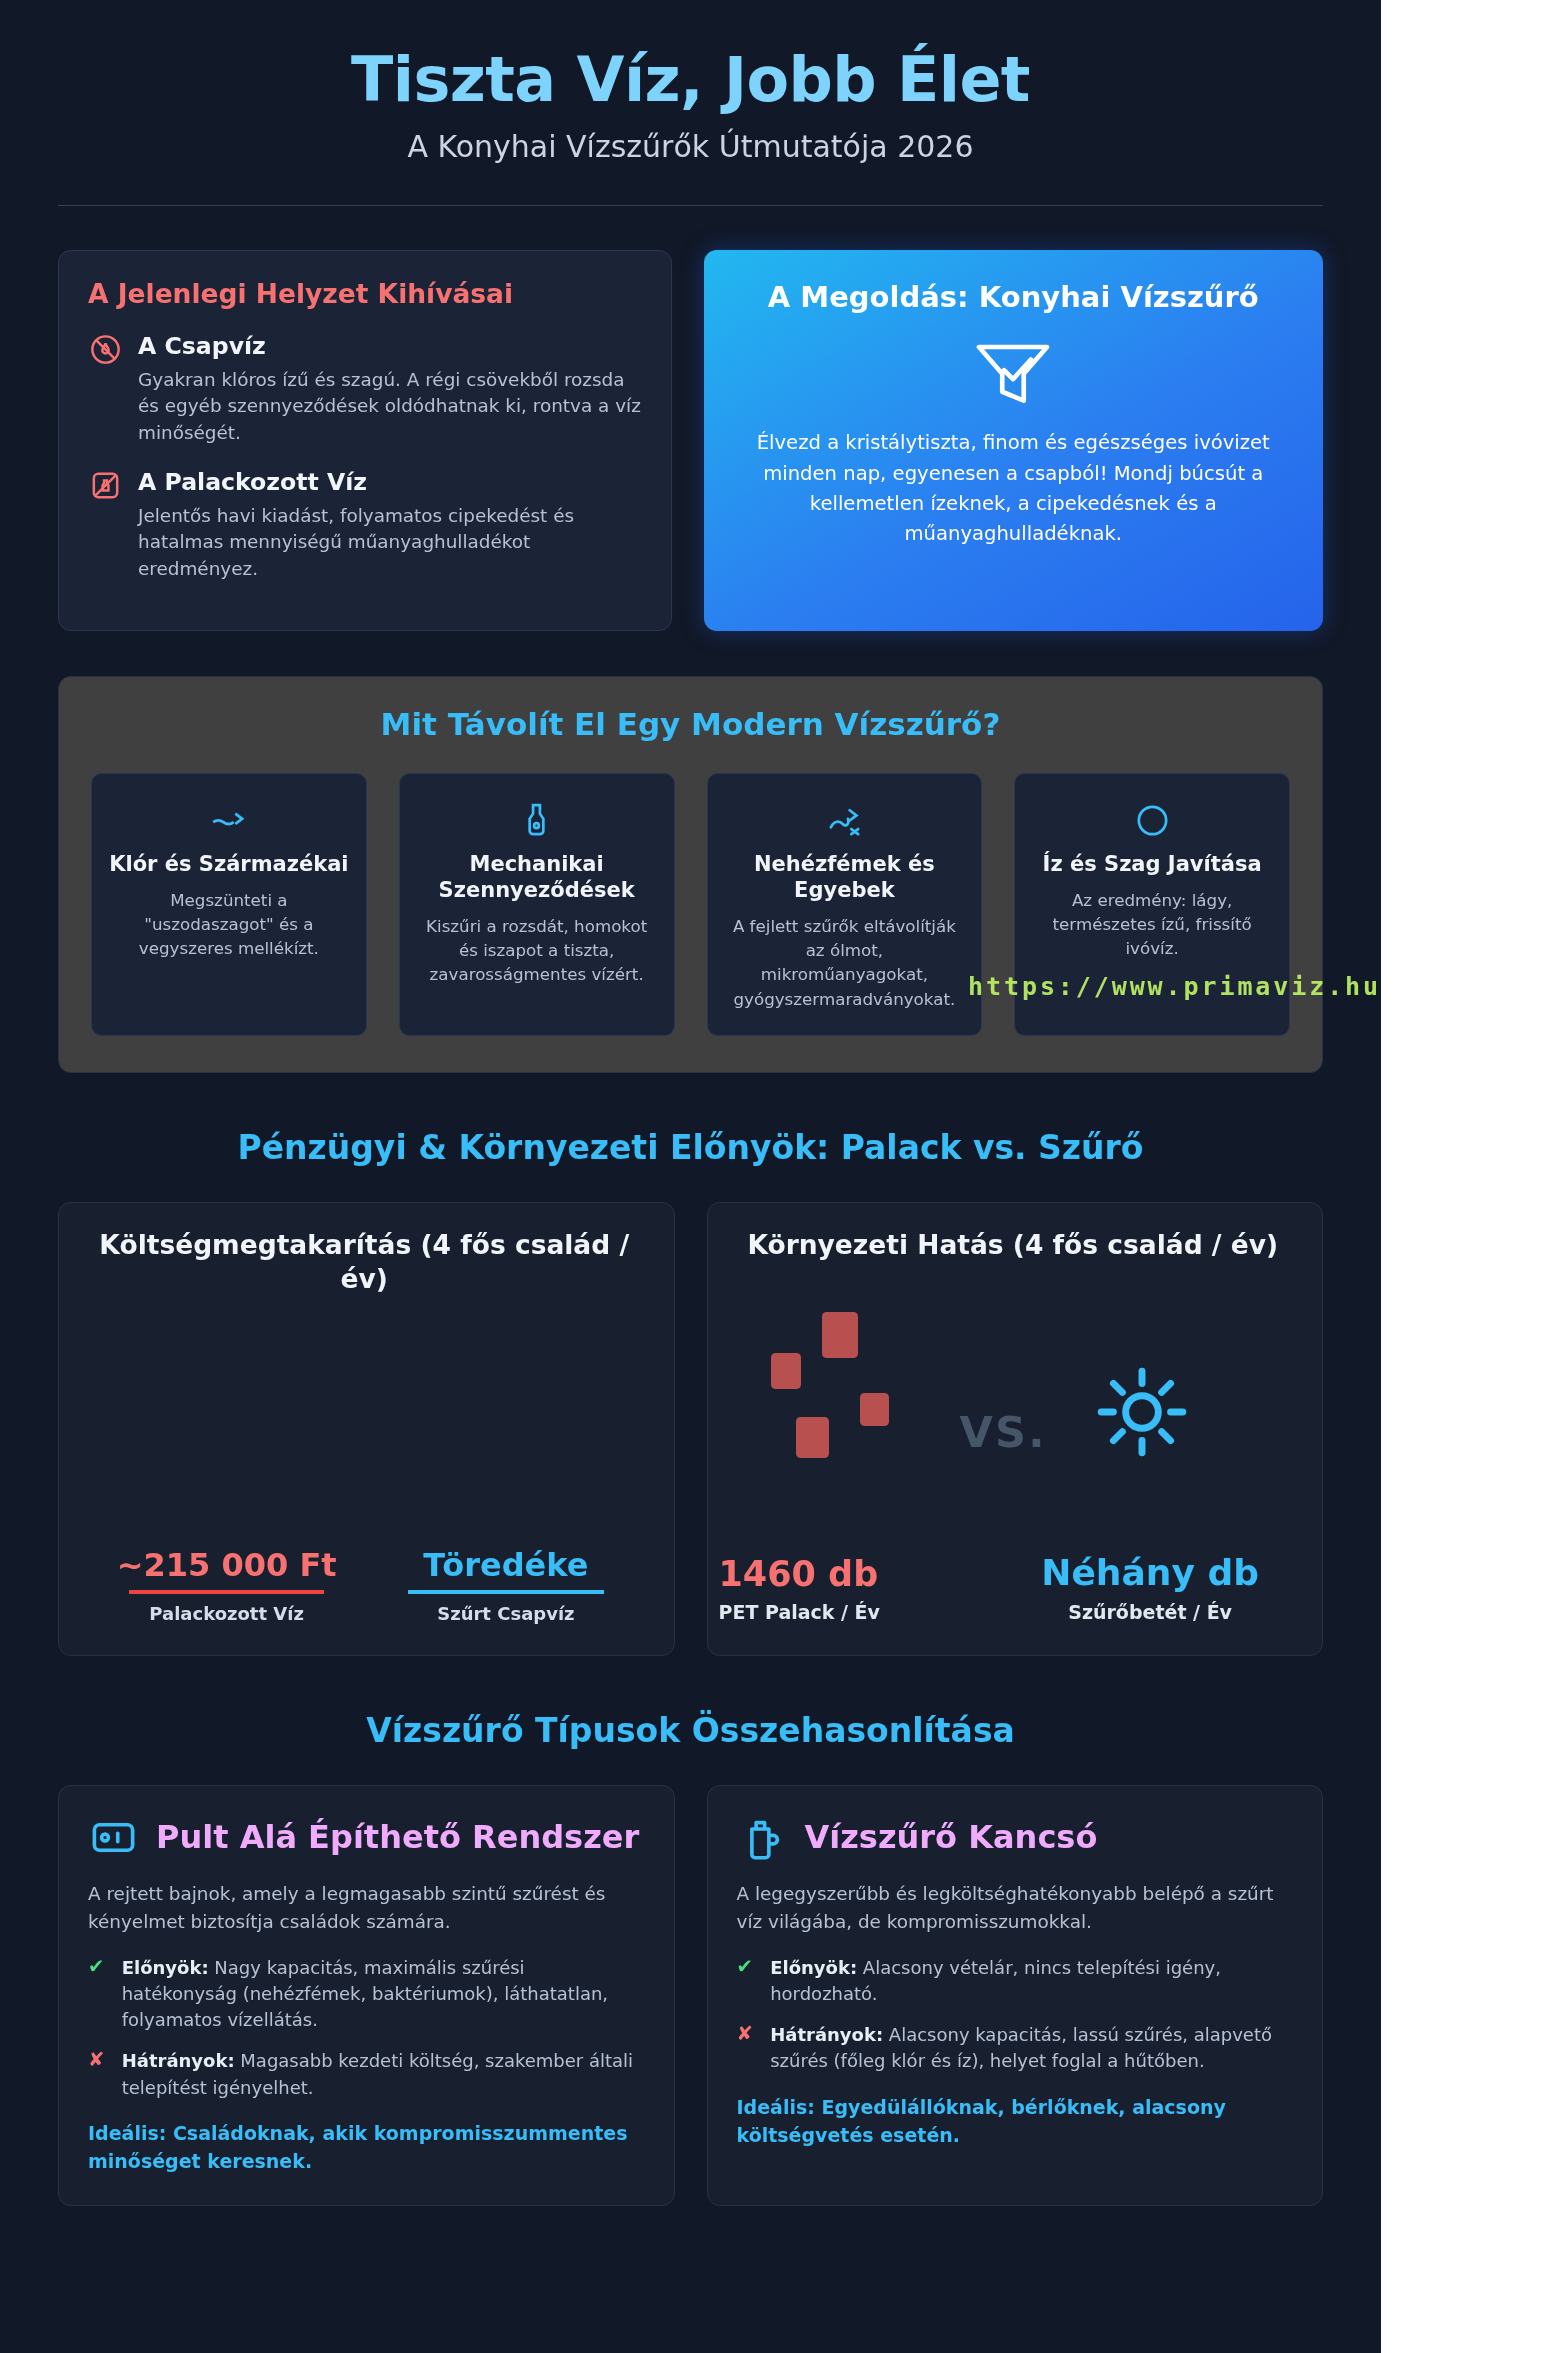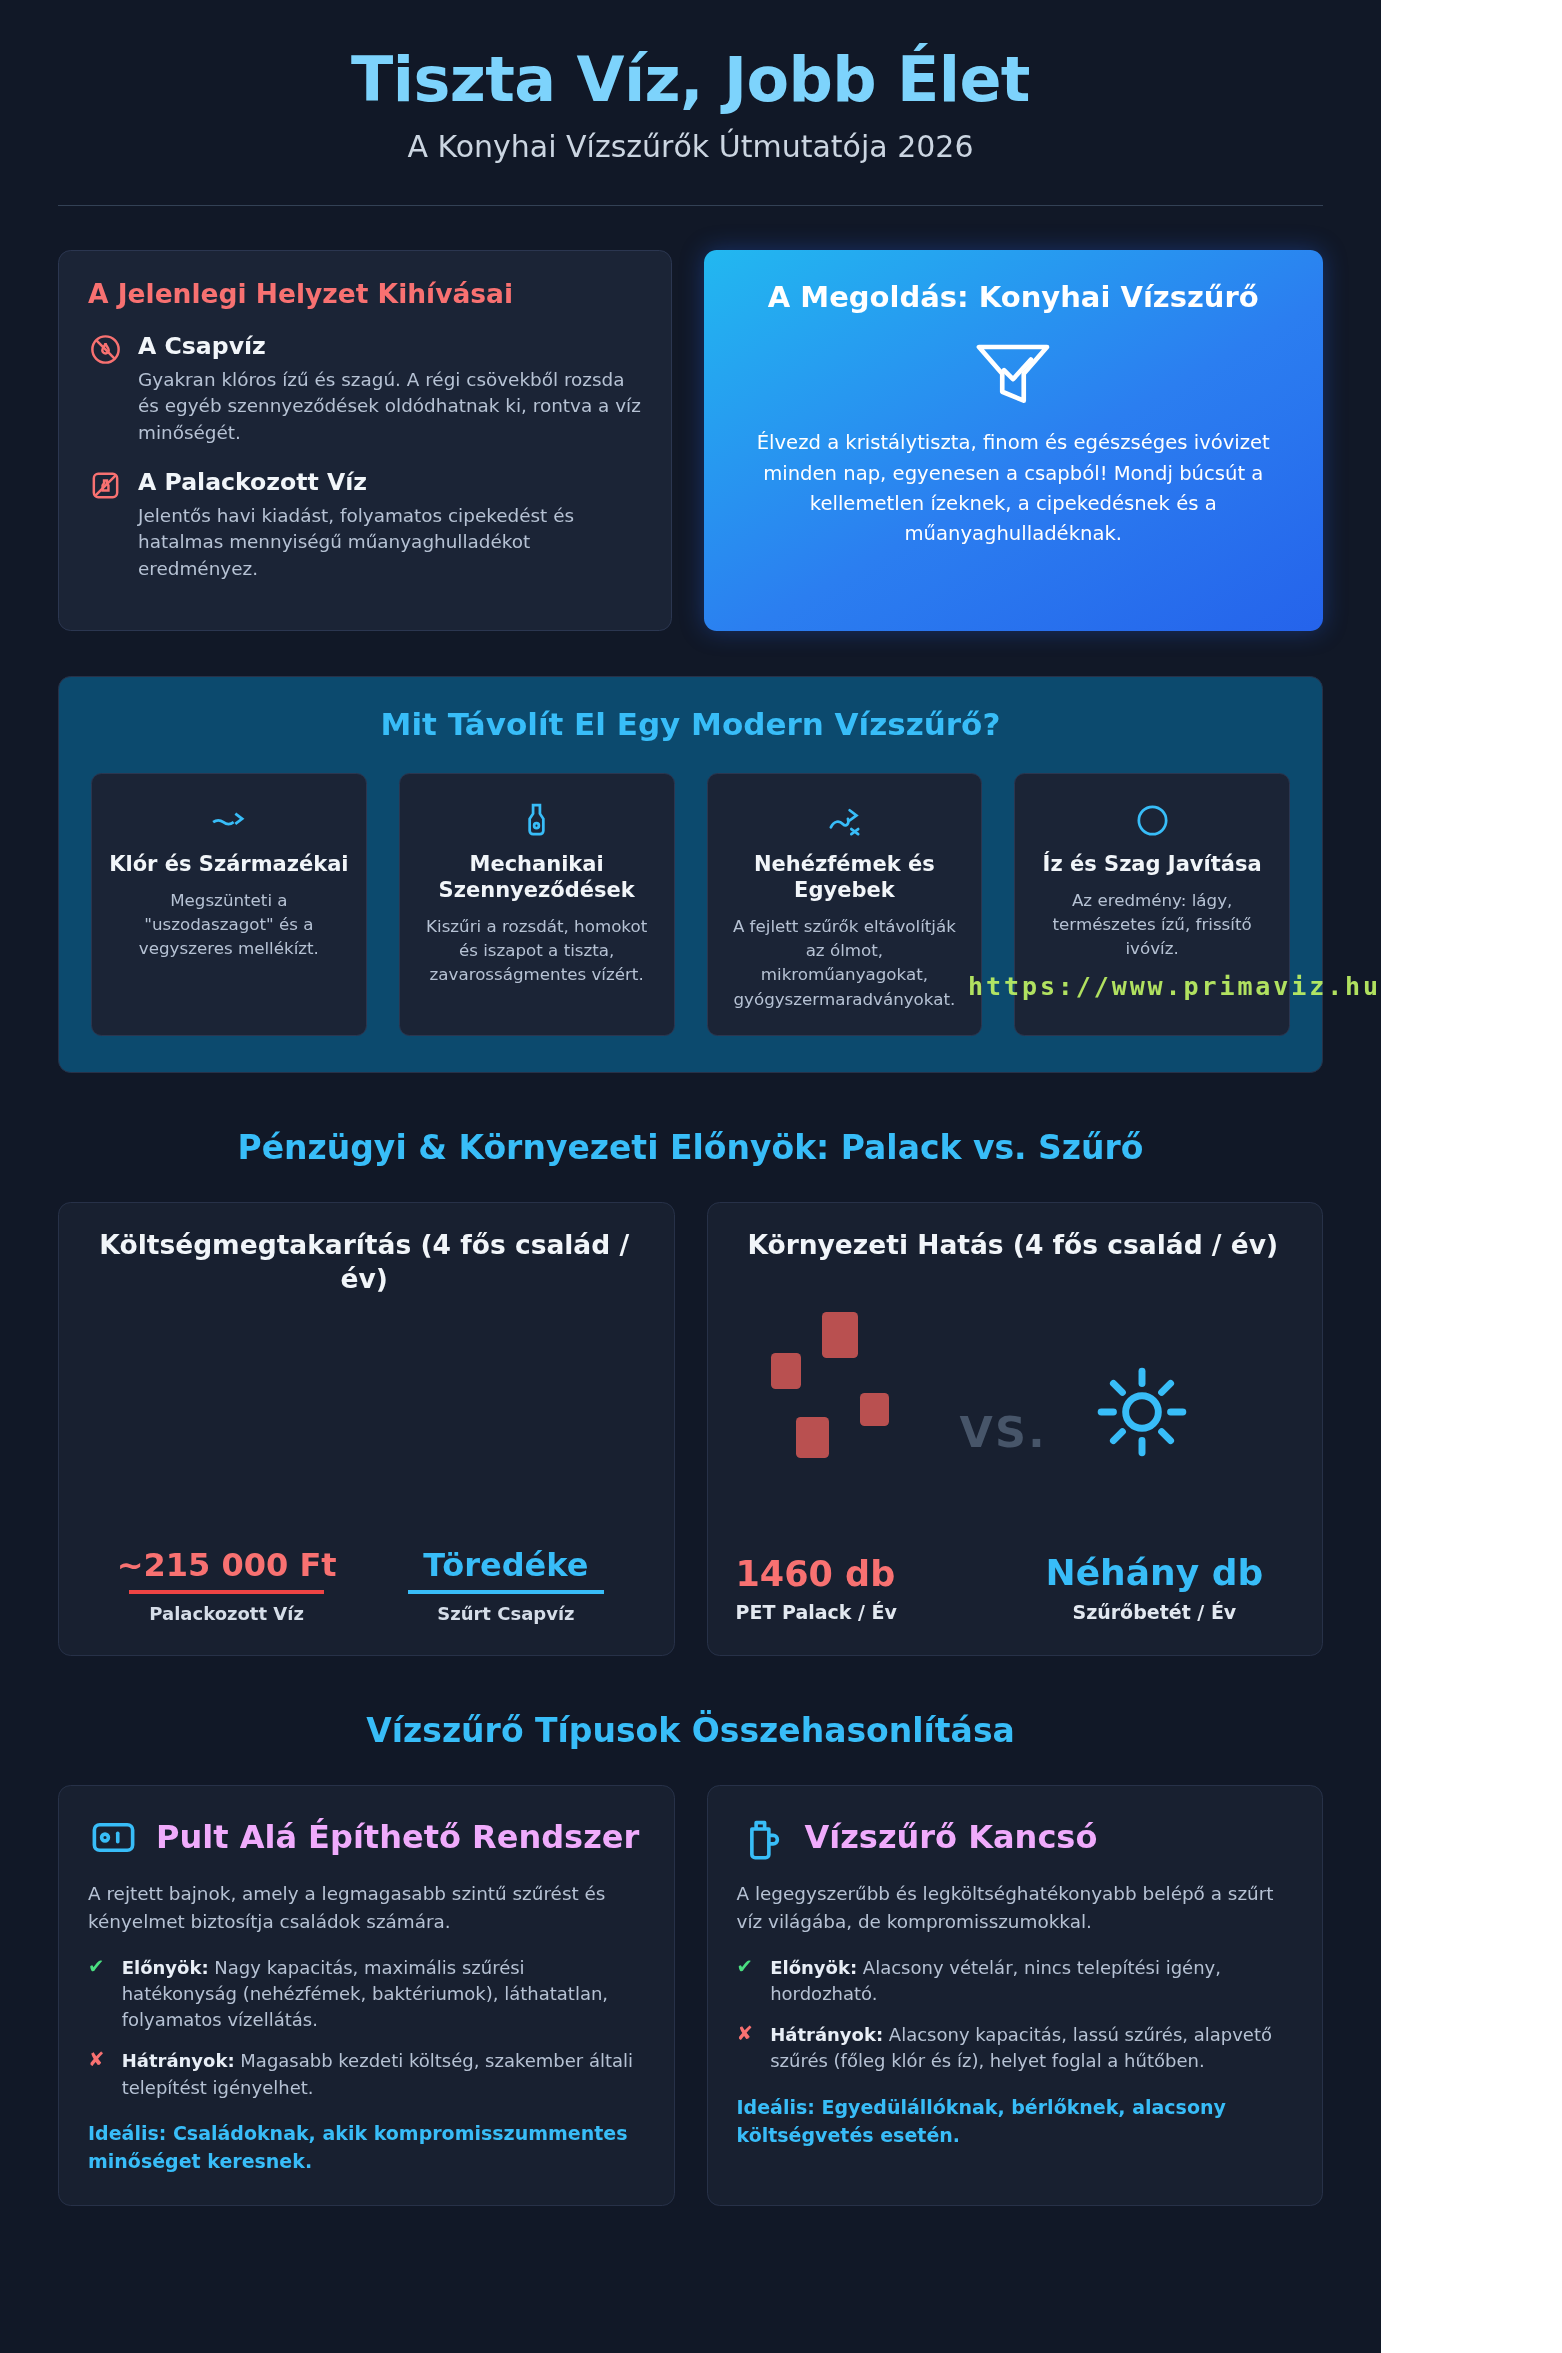--- a/index.html
+++ b/index.html
@@ -97,21 +97,21 @@
   }
   .solution .big-icon { margin: 5.8px auto 21px auto; width: 86px; height: 69px; }
   .solution p {
     font-size: 19.6px;
     line-height: 1.55;
   }
 
   
   .block {
     margin-top: 45px;
-    background: #0c4a6e;
+    background: #404040;
     border: 1.2px solid #273148;
     border-radius: 12.7px;
     padding: 29px 32px 36px 32px;
   }
   .block h3 {
     text-align: center;
     font-size: 31px;
     font-weight: bold;
     color: #38bdf8;
     margin-bottom: 31px;
@@ -197,21 +197,21 @@
   }
   .vs-text {
     position: absolute;
     font-size: 43px;
     font-weight: bold;
     color: #475569;
     letter-spacing: 2.3px;
   }
   .sun { position: absolute; color: #38bdf8; }
   .env-bottom {
-    position: absolute; left: 28px; right: 28px; bottom: 32px;
+    position: absolute; left: 11px; right: 28px; bottom: 32px;
     display: flex; align-items: flex-end;
   }
   .env-left { flex: 1; }
   .env-right { flex: 1; text-align: center; }
   .env-num { font-size: 35px; font-weight: bold; color: #f87171; }
   .env-lbl { font-size: 19px; font-weight: bold; color: #e2e8f0; margin-top: 7px; }
   .env-num-blue { font-size: 35px; font-weight: bold; color: #38bdf8; }
 
   
   .typecard {

